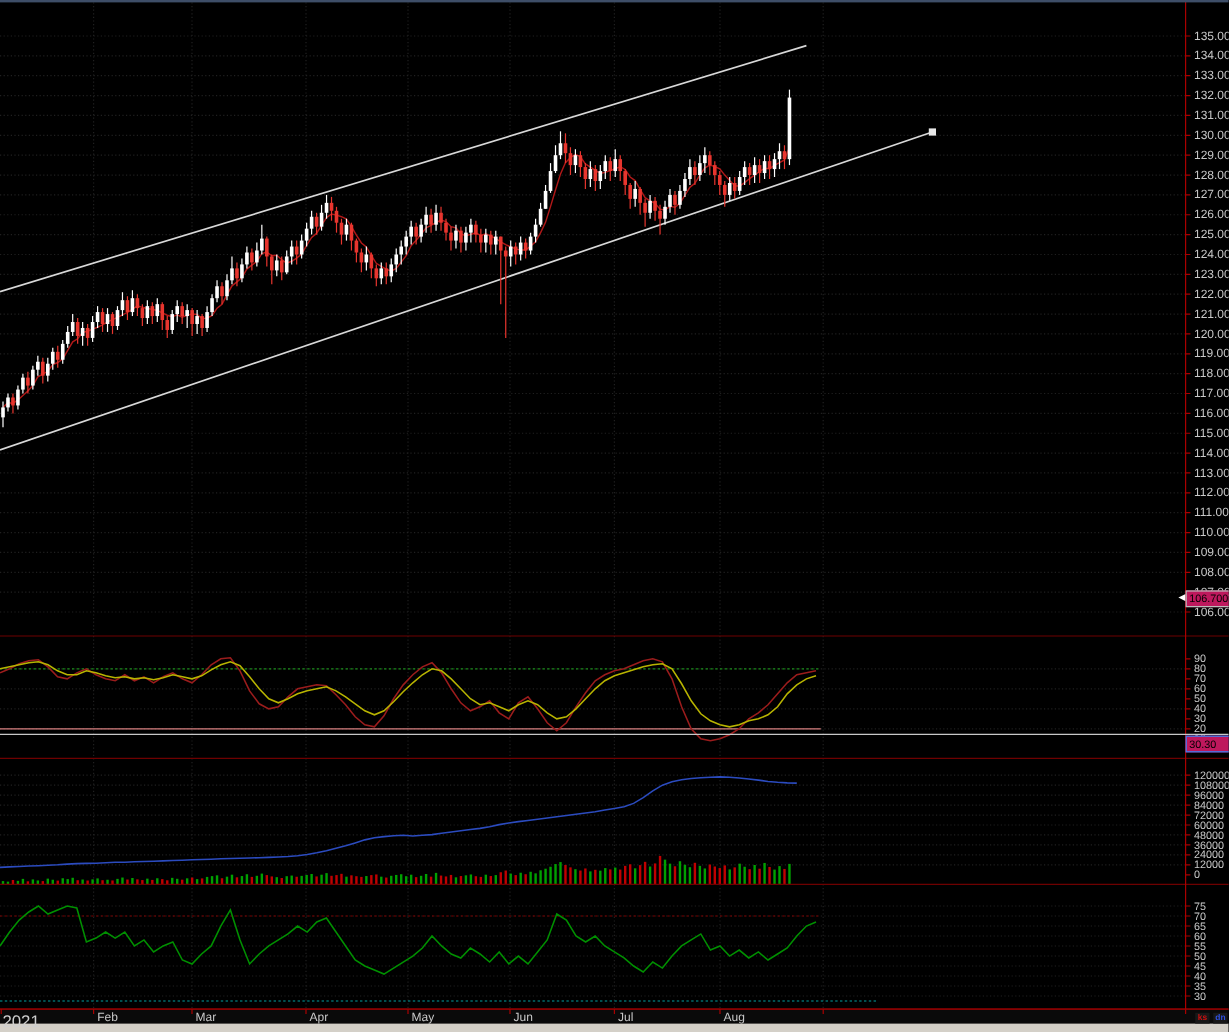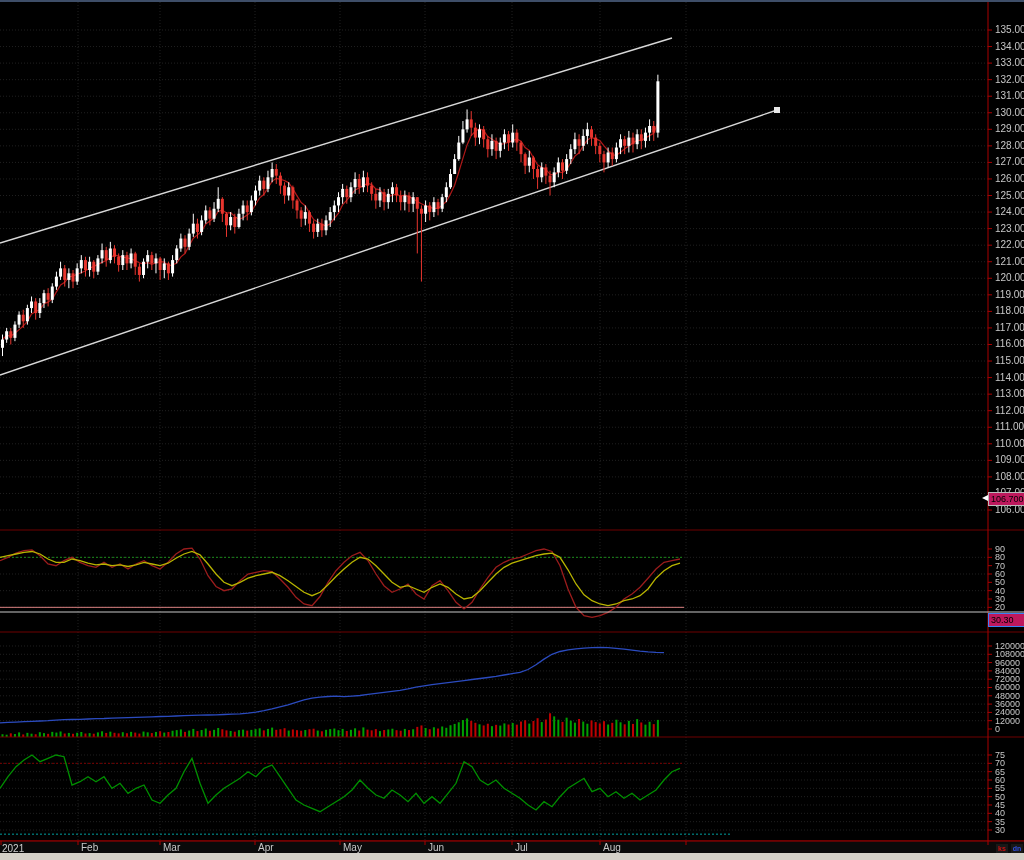--- a/index.html
+++ b/index.html
@@ -6,21 +6,21 @@
   #screen{position:relative;width:1024px;height:860px;background:#000;overflow:hidden;
           font-family:"Liberation Sans",sans-serif;}
   #topbar{position:absolute;left:0;top:0;width:1024px;height:2px;background:#3e4e68;z-index:3;}
   #chart-svg{position:absolute;left:0;top:0;z-index:1;}
   .marker{position:absolute;z-index:4;background:#be185d;color:#000;font-size:9px;line-height:12px;
           height:12px;width:33px;padding-left:2px;border:1px solid #3b82f6;box-sizing:content-box;}
   #price-marker{left:988px;top:492px;border-color:#bbb;}
   #price-marker-arrow{position:absolute;left:982px;top:495px;width:0;height:0;z-index:4;
           border-top:3px solid transparent;border-bottom:3px solid transparent;border-right:6px solid #fff;}
   #stoch-marker{left:988px;top:613px;}
-  #year-label{position:absolute;left:2px;top:843px;color:#cfcfcf;font-size:10px;z-index:4;}
+  #year-label{position:absolute;left:2px;top:843px;color:#cfcfcf;font-size:14px;z-index:4;}
   .statusicon{position:absolute;top:844px;width:12px;height:9px;background:#181818;z-index:4;
           font-size:7px;line-height:9px;text-align:center;font-weight:bold;}
   #icon-red{left:996px;color:#d01010;}
   #icon-blue{left:1011px;color:#3050e0;}
   #graybar{position:absolute;left:0;top:853px;width:1024px;height:7px;background:#d4d0c8;z-index:3;}
 </style>
 </head>
 <body>
 
 <div id="screen">

